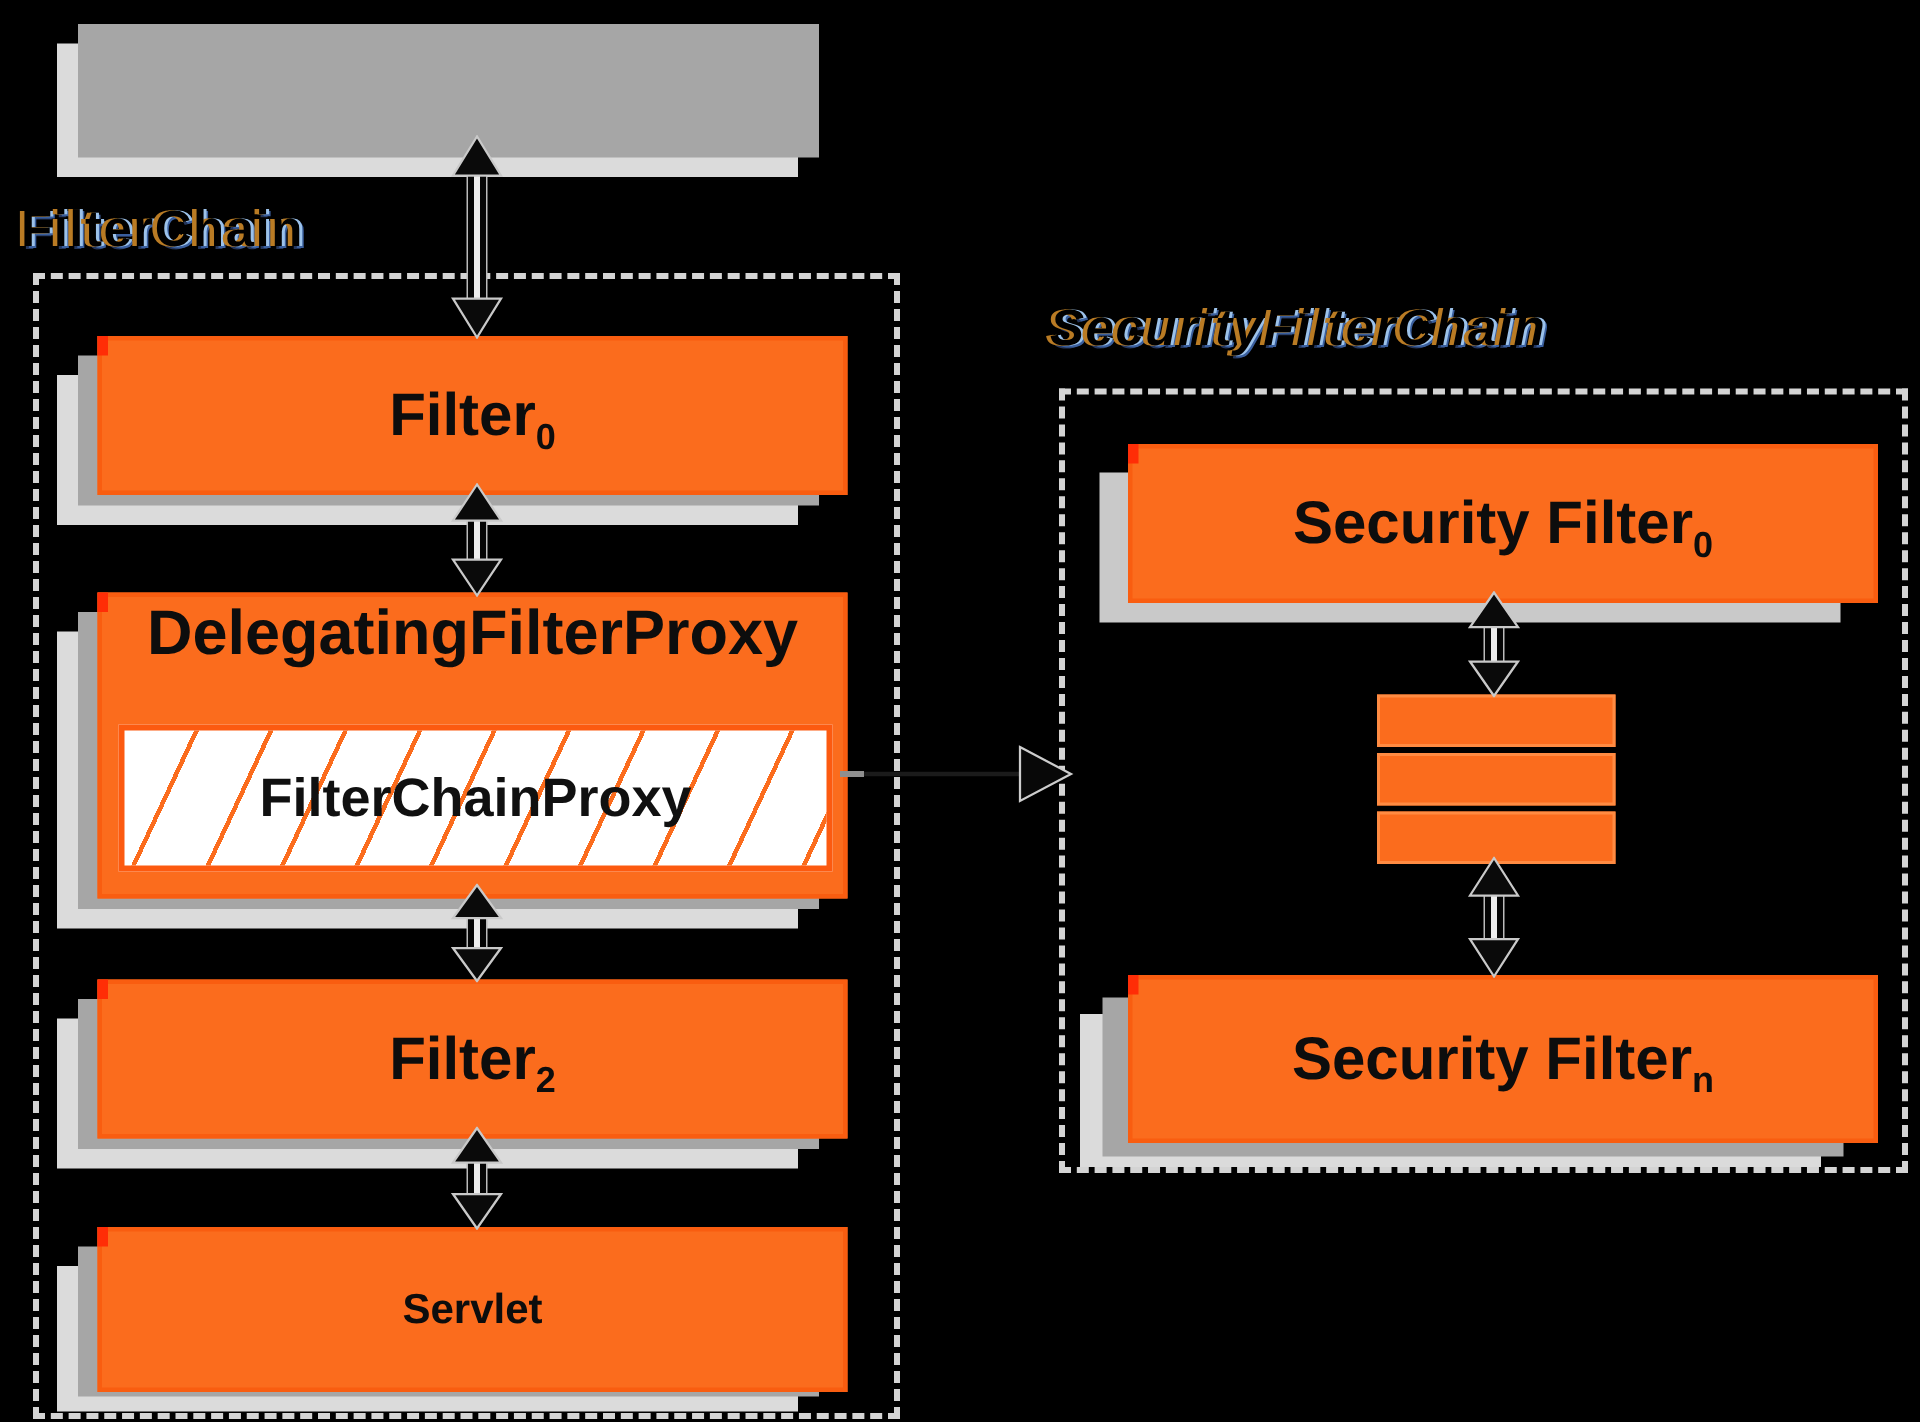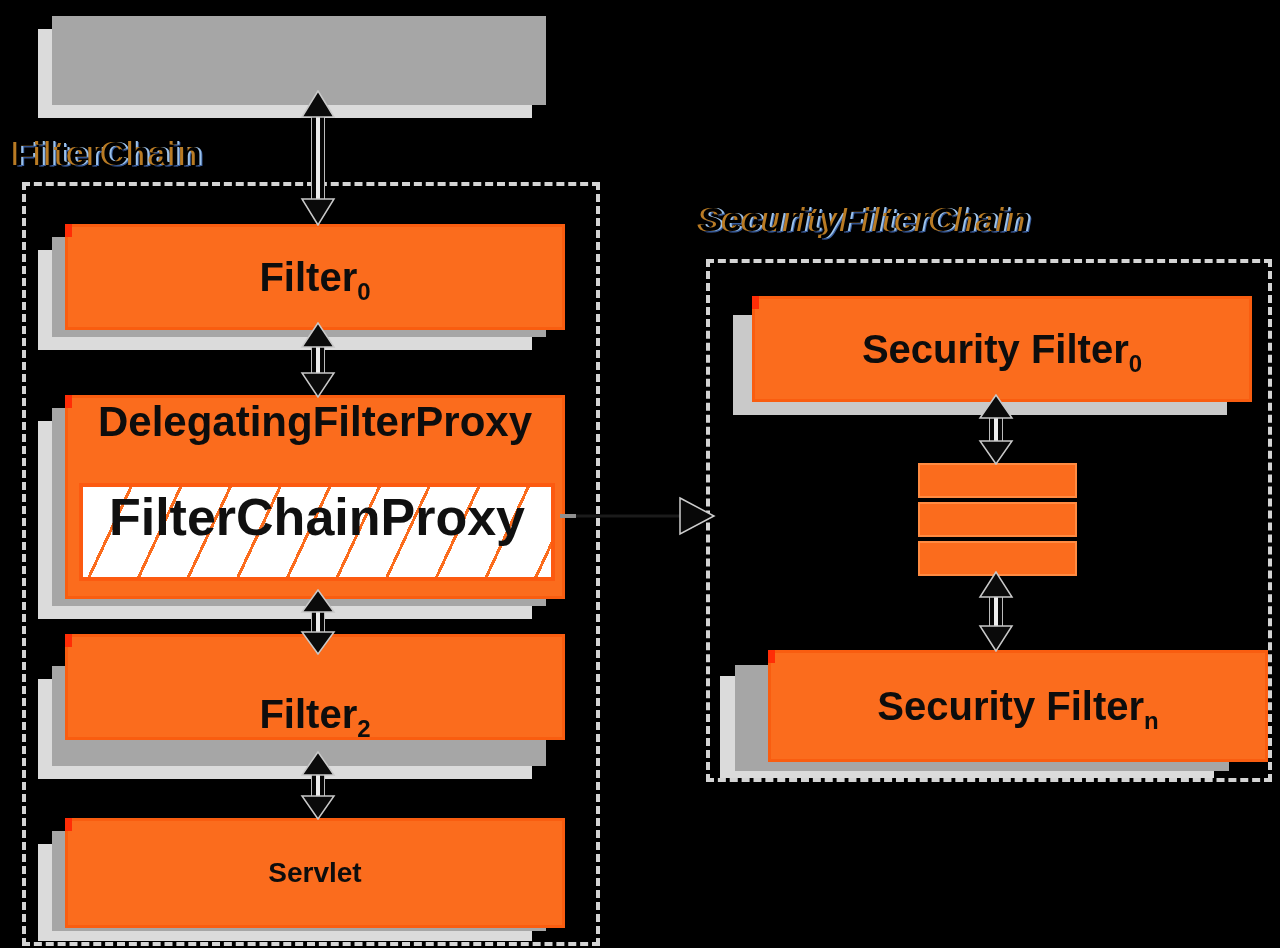--- a/index.html
+++ b/index.html
@@ -34,27 +34,27 @@
   .box{position:absolute;z-index:5;display:flex;align-items:center;justify-content:center;
        font-weight:700;color:var(--ink);}
   .obox{background:var(--box-orange);border:3px solid var(--box-orange-edge);}
   .obox::before{content:"";position:absolute;left:-3px;top:-3px;width:7px;height:13px;background:#ff2d06;}
   .client{left:65px;top:3px;width:494px;height:89px;background:var(--client-purple);
           border:3px solid var(--client-border);font-size:40px;}
   .filter0{left:65px;top:224px;width:494px;height:100px;font-size:40px;}
   .dfp{left:65px;top:395px;width:494px;height:198px;align-items:flex-start;font-size:42px;}
   .dfp-title{}
   .fcp{position:absolute;left:11px;top:85px;width:468px;height:90px;z-index:6;
-       display:flex;justify-content:center;font-size:52px;font-weight:700;
+       display:flex;align-items:center;justify-content:center;font-size:36px;font-weight:700;
        border:4px solid #fc5a10;color:#101010;
        background:repeating-linear-gradient(115deg,rgba(0,0,0,0) 0 42px,var(--box-orange) 42px 45px),var(--white);}
-  .filter2{left:65px;top:634px;width:494px;height:100px;font-size:40px;align-items:flex-end;}
+  .filter2{left:65px;top:653px;width:494px;height:100px;font-size:40px;}
   .servlet{left:65px;top:818px;width:494px;height:104px;font-size:28px;}
   .secf0{left:752px;top:296px;width:494px;height:100px;font-size:40px;}
-  .secfn{left:752px;top:650px;width:494px;height:106px;font-size:40px;margin-left:16px;}
+  .secfn{left:752px;top:650px;width:494px;height:106px;font-size:40px;}
   sub{font-size:0.6em;line-height:0;}
 
   
   .bar{position:absolute;z-index:5;left:918px;width:155px;height:31px;background:var(--box-orange);
        border:2px solid #ff8b42;}
   .bar1{top:463px;}.bar2{top:502px;}.bar3{top:541px;}
 
   
   .arrow{position:absolute;z-index:7;}
 </style>

